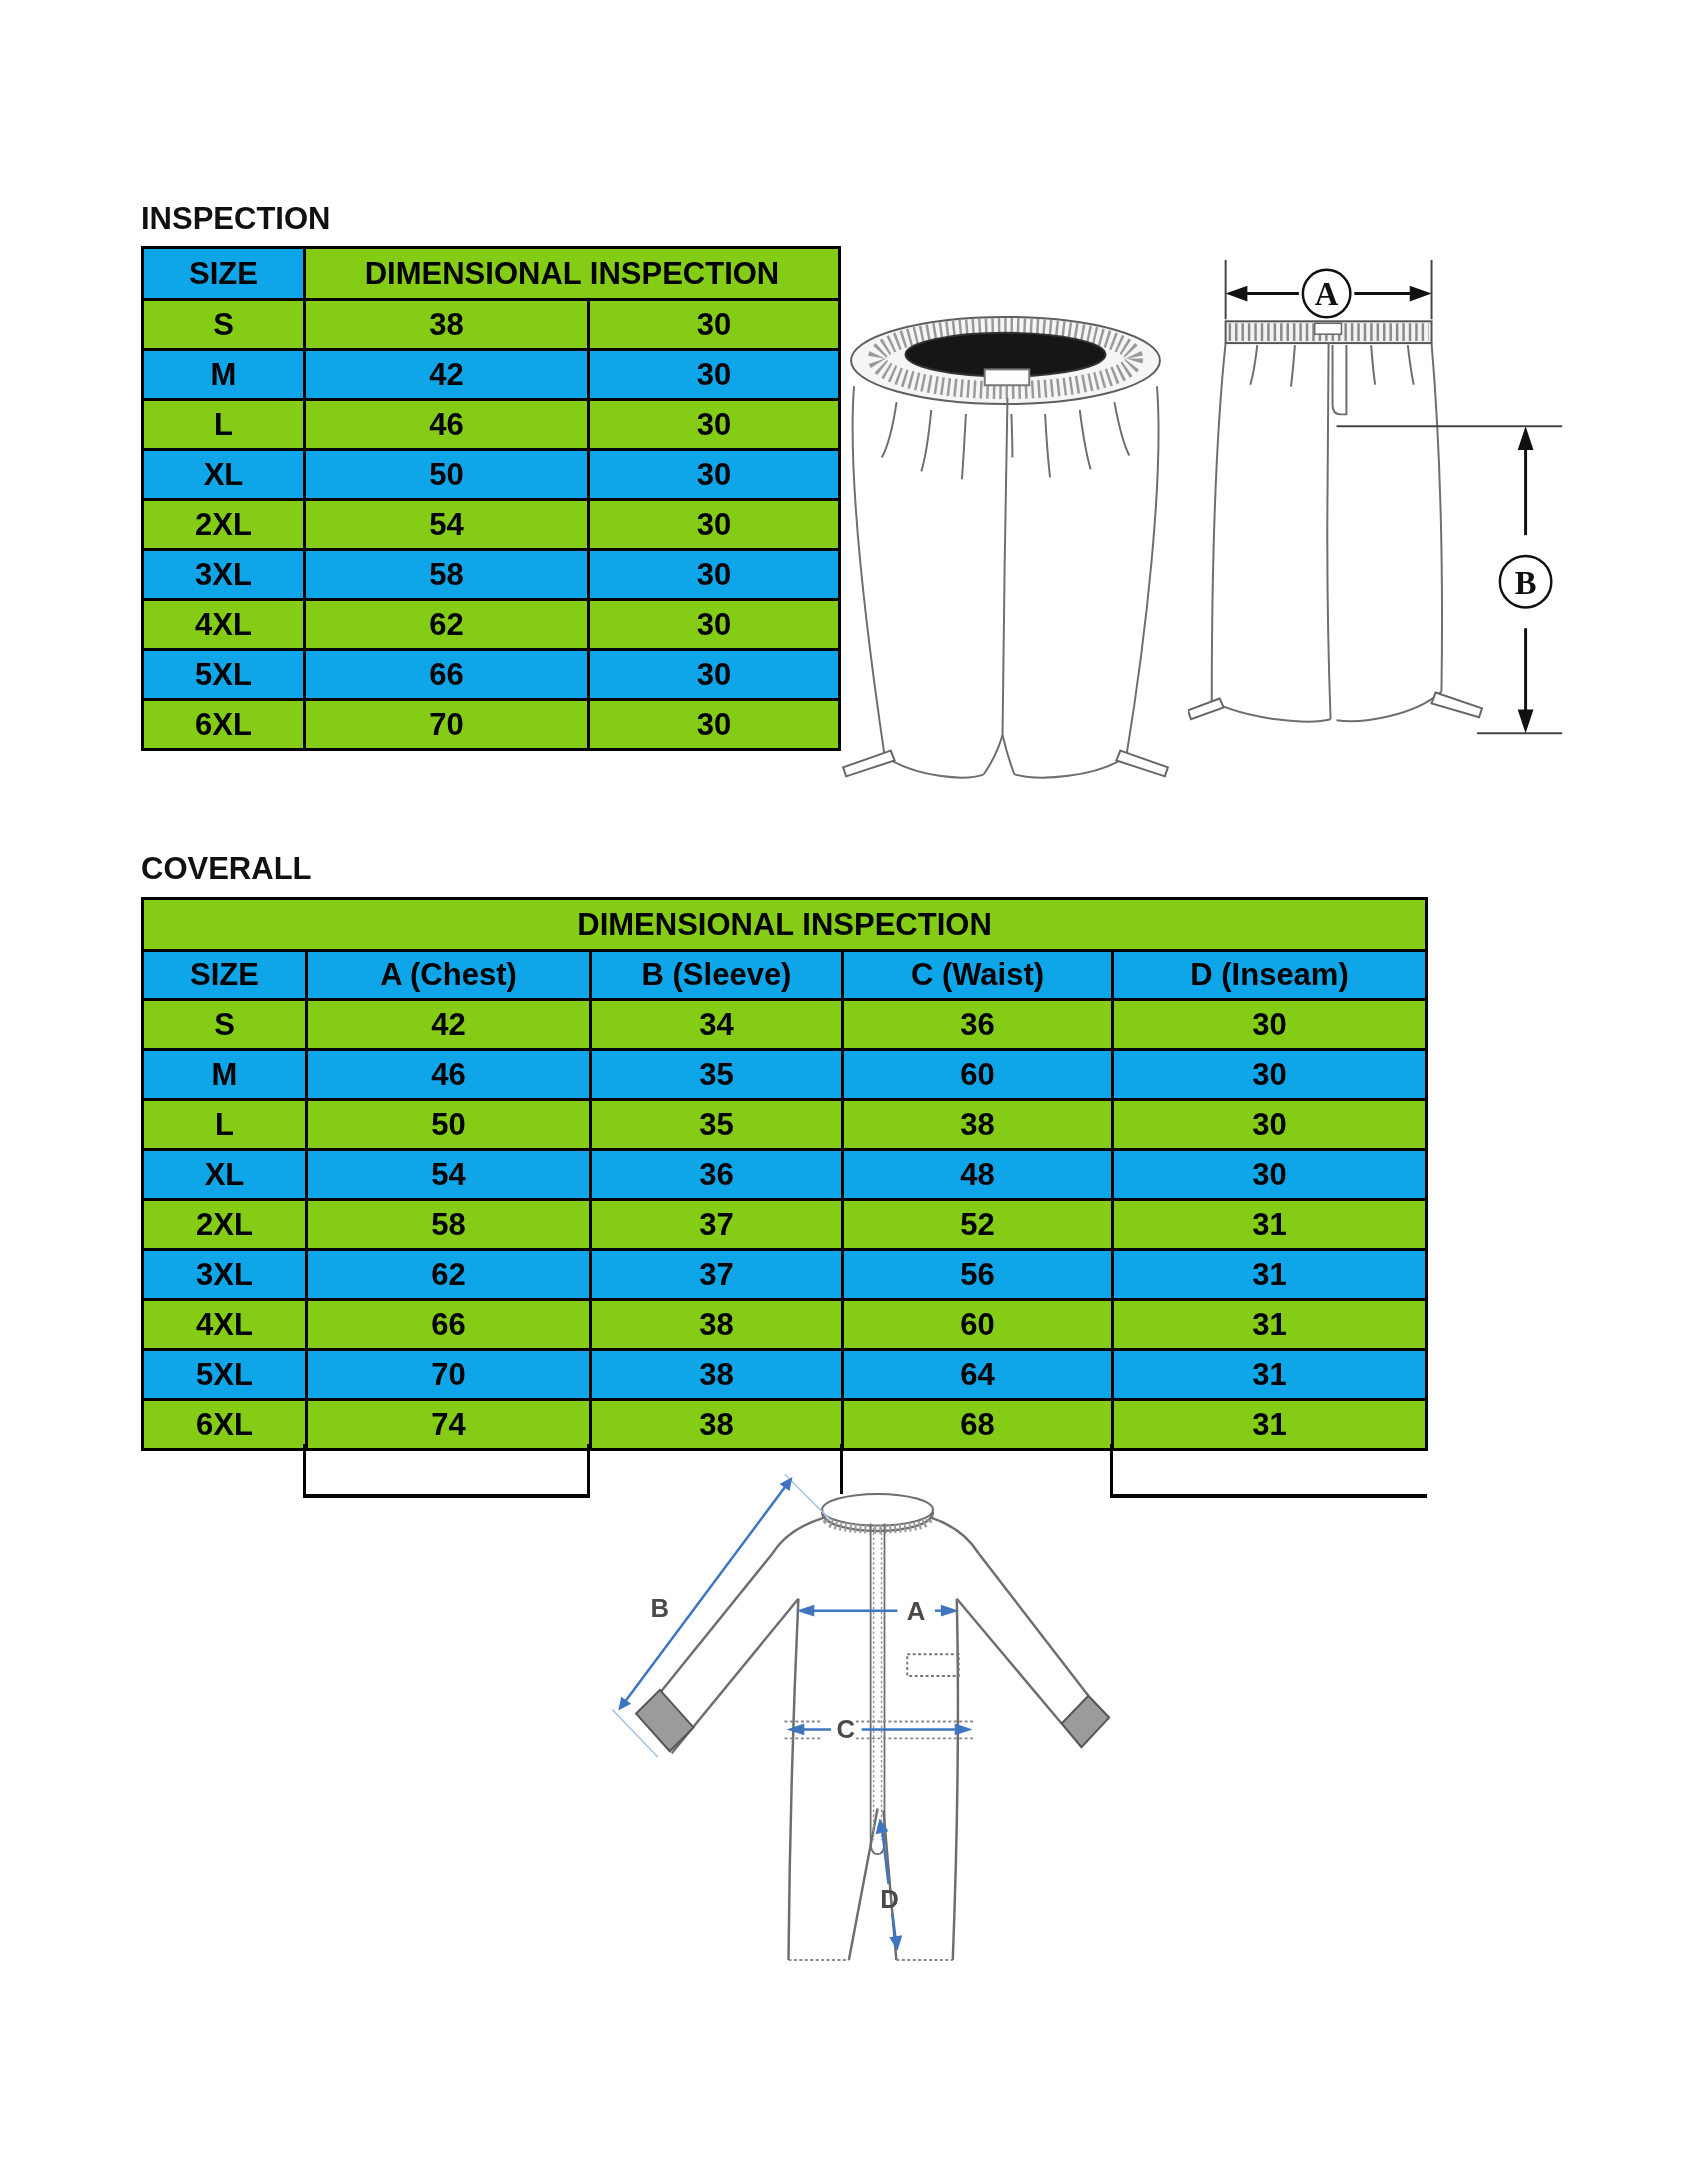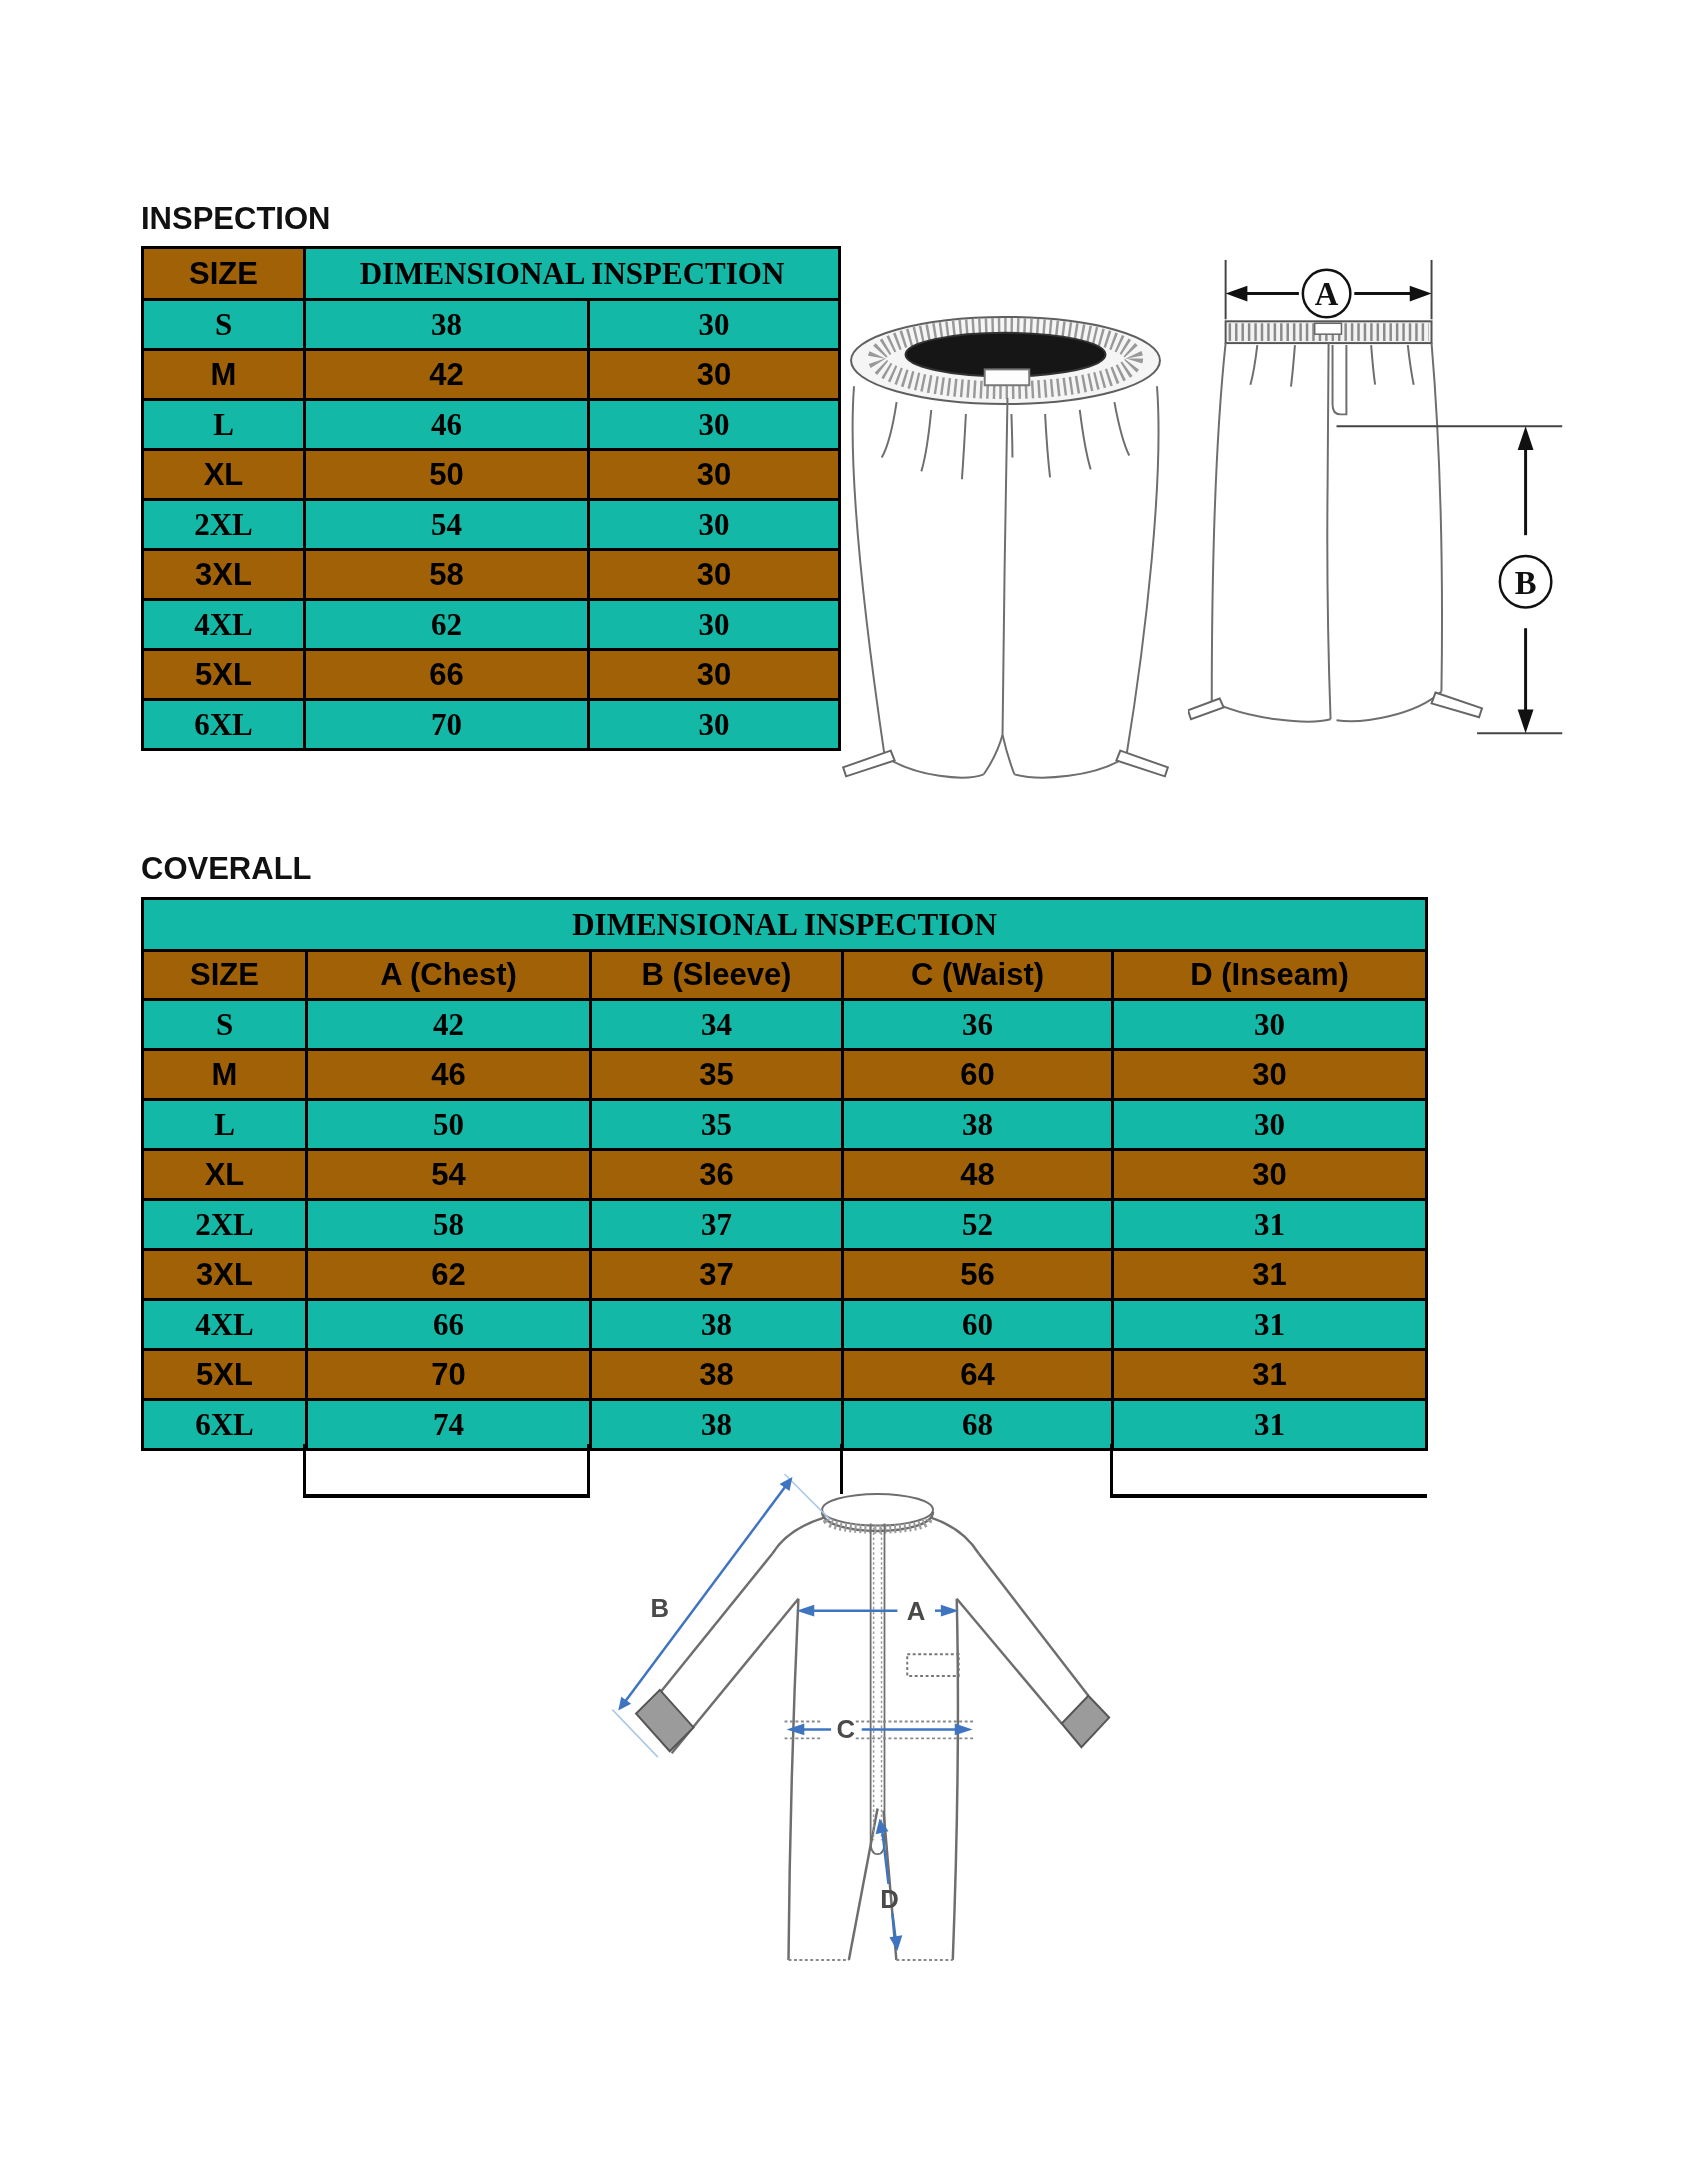--- a/index.html
+++ b/index.html
@@ -15,22 +15,22 @@
   table.sizes{
     position:absolute;border-collapse:collapse;table-layout:fixed;
     font-weight:bold;font-size:31px;color:#000;
   }
   table.sizes td{
     border:3px solid #000;text-align:center;vertical-align:middle;
     padding:0;overflow:hidden;white-space:nowrap;
   }
   td.grp{ text-align:left;padding-left:10px; }
   td.left{ text-align:left;padding-left:8px; }
-  .blue{ background:#14b8a6;font-family:Liberation Serif, serif; }
-  .white{ background:#a16207; }
+  .blue{ background:#84cc16; }
+  .white{ background:#0ea5e9; }
   tr.hr1 td{ height:49px; }
   tr.hr2 td{ height:46px; }
   tr.data td{ height:47px; }
   .artline{ position:absolute;background:#000; }
   svg{ position:absolute; }
   .dimletter-serif{
     font-family:"Liberation Serif", serif;font-weight:bold;font-size:33px;fill:#111;
   }
   .dimletter-sans{
     font-family:"Liberation Sans", sans-serif;font-weight:bold;font-size:26px;fill:#4a4a4a;

